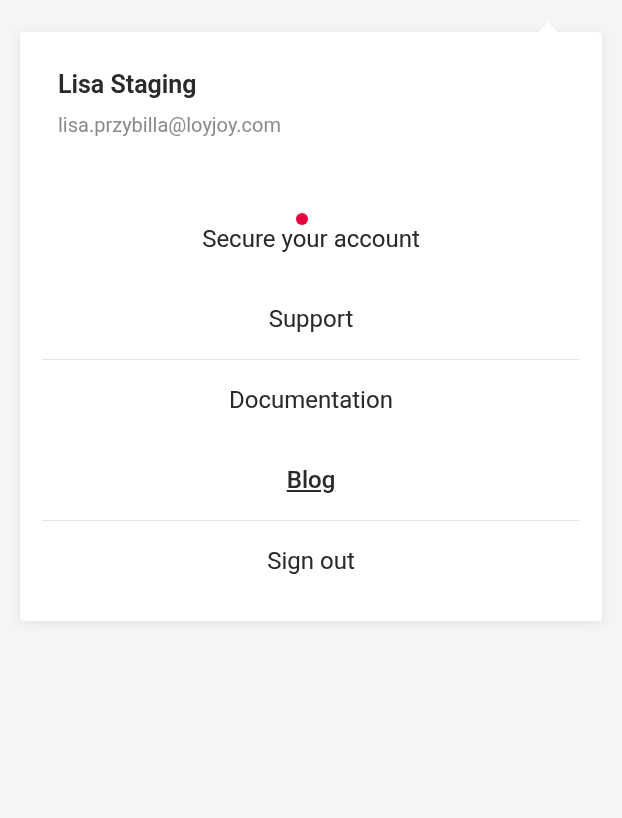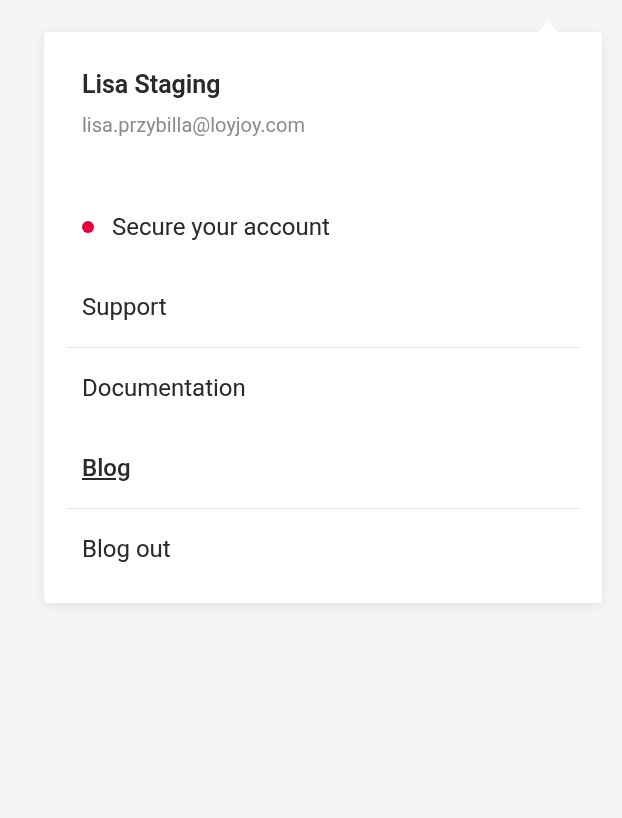--- a/index.html
+++ b/index.html
@@ -15,22 +15,21 @@
       position: relative;
     }
     .dropdown-panel {
       position: absolute;
       top: 32px;
       left: 20px;
       right: 20px;
       background: #ffffff;
       border-radius: 4px;
       box-shadow: 0 2px 12px rgba(0,0,0,0.08);
-      padding-bottom: 14px;
-      margin-left: 24px;
+      padding-bottom: 20px;
     }
     .dropdown-panel::before {
       content: "";
       position: absolute;
       top: -10px;
       right: 44px;
       width: 0;
       height: 0;
       border-left: 10px solid transparent;
       border-right: 10px solid transparent;
@@ -55,20 +54,21 @@
       margin-top: 40px;
     }
     .menu-item {
       padding: 26px 38px;
       font-size: 24px;
       font-weight: 400;
       color: #2a2a2a;
       cursor: pointer;
       display: flex;
       align-items: center;
+      flex-direction: column;
     }
     .menu-item .dot-icon {
       width: 12px;
       height: 12px;
       background: #e6003c;
       border-radius: 50%;
       margin-right: 18px;
       flex-shrink: 0;
     }
     .divider {
@@ -104,16 +104,16 @@
     <li class="menu-item">
       <span>Documentation</span>
     </li>
     <li class="menu-item bold">
       <span>Blog</span>
     </li>
   </ul>
   <div class="divider"></div>
   <ul class="menu-list" style="margin-top:0;">
     <li class="menu-item">
-      <span>Blog out</span>
+      <span>Sign out</span>
     </li>
   </ul>
 </div>
 
 </body></html>

